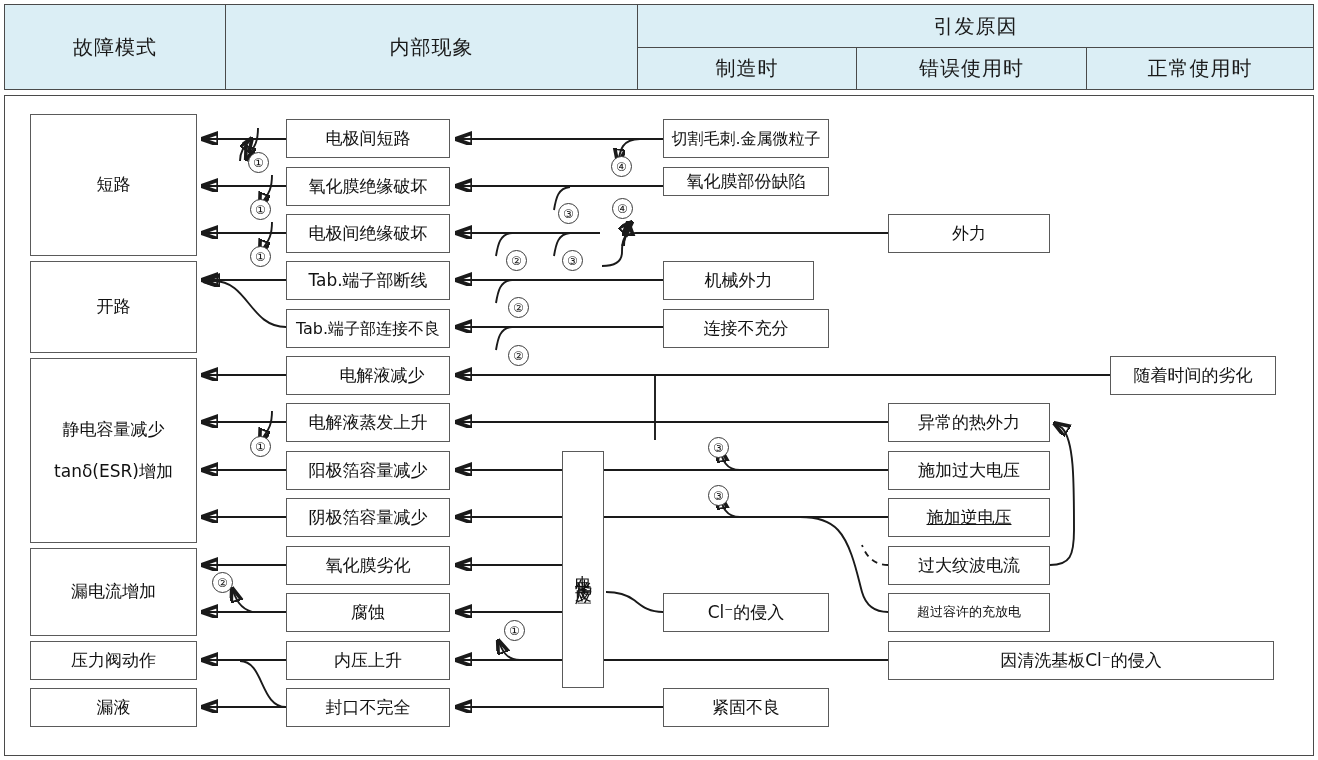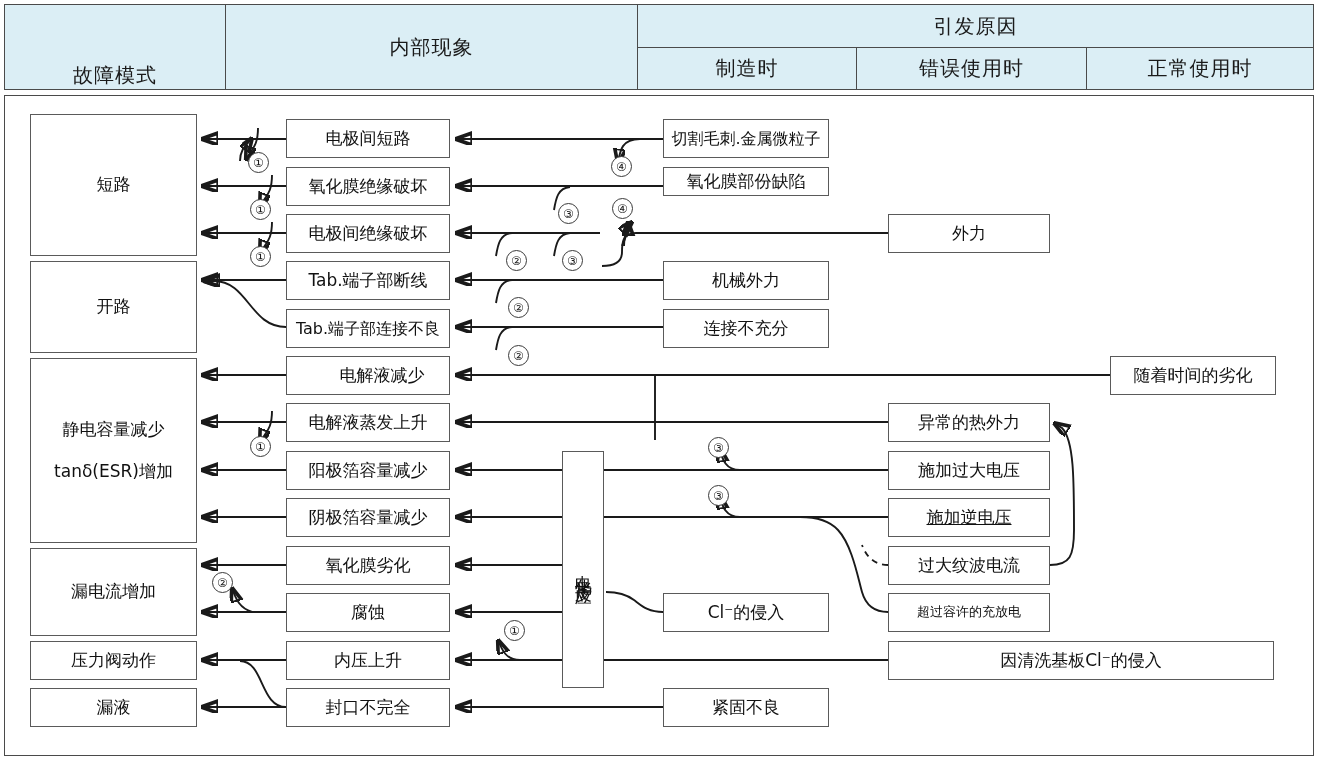--- a/index.html
+++ b/index.html
@@ -29,21 +29,21 @@
   
   .cnum{position:absolute;width:19px;height:19px;border:1.4px solid #3a3a3a;border-radius:50%;
         display:flex;align-items:center;justify-content:center;font-size:12px;color:#1a1a1a;
         background:#fff;z-index:8;line-height:1;font-family:"DejaVu Sans",sans-serif;}
 </style>
 </head>
 <body>
 
 <div id="root">
 
-  <div class="hdr" style="left:4px;top:4px;width:222px;height:86px;align-items:flex-end;">
+  <div class="hdr" style="left:4px;top:4px;width:222px;height:86px;">
     <span>故障模式</span>
   </div>
   <div class="hdr" style="left:225px;top:4px;width:413px;height:86px;">
     <span>内部现象</span>
   </div>
   <div class="hdr" style="left:637px;top:4px;width:677px;height:44px;">
     <span>引发原因</span>
   </div>
   <div class="hdr" style="left:637px;top:47px;width:220px;height:43px;">
     <span>制造时</span>
@@ -249,21 +249,21 @@
   <div class="box vert" style="left:562px;top:451px;width:42px;height:237px;">
     <span>电化学反应</span>
   </div>
 
   <div class="box" style="left:663px;top:119px;width:166px;height:39px;font-size:16px;">
     <span>切割毛刺.金属微粒子</span>
     </div>
   <div class="box" style="left:663px;top:167px;width:166px;height:29px;">
     <span>氧化膜部份缺陷</span>
     </div>
-  <div class="box" style="left:663px;top:261px;width:166px;height:39px;">
+  <div class="box" style="left:663px;top:261px;width:151px;height:39px;">
     <span>机械外力</span>
     </div>
   <div class="box" style="left:663px;top:309px;width:166px;height:39px;">
     <span>连接不充分</span>
     </div>
   <div class="box" style="left:663px;top:688px;width:166px;height:39px;">
     <span>紧固不良</span>
     </div>
 
   <div class="box" style="left:663px;top:593px;width:166px;height:39px;">

